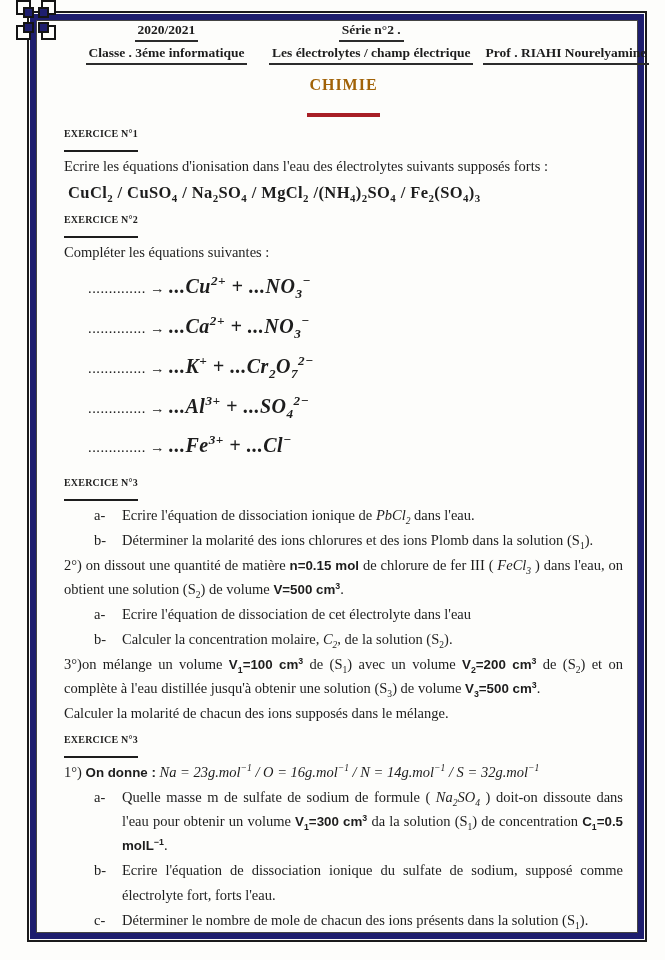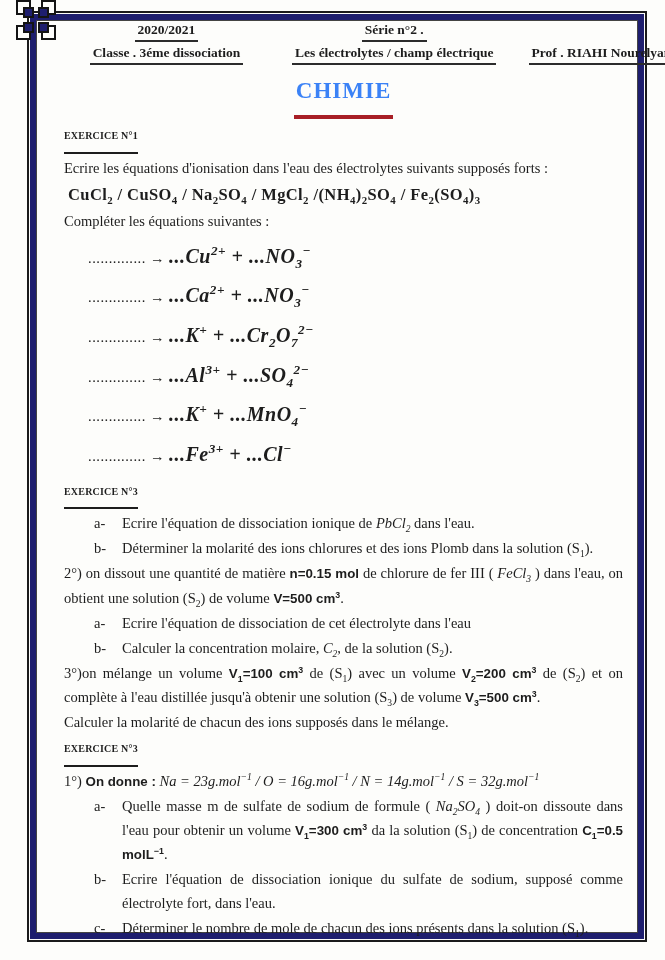--- a/index.html
+++ b/index.html
@@ -21,29 +21,29 @@
   .c-tl .sq1 { top:-20px; left:-20px; } .c-tl .sq2 { top:-13px; left:-13px; }
   .c-tr .sq1 { top:-20px; right:-20px; } .c-tr .sq2 { top:-13px; right:-13px; }
   .c-bl .sq1 { bottom:-20px; left:-20px; } .c-bl .sq2 { bottom:-13px; left:-13px; }
   .c-br .sq1 { bottom:-20px; right:-20px; } .c-br .sq2 { bottom:-13px; right:-13px; }
 
   
   .content {
     position:absolute; left:64px; right:42px; top:22px; bottom:28px;
     font-size:14.5px; line-height:1.66;
   }
-  .doc-header { display:grid; grid-template-columns:205px 1fr 185px; align-items:end;gap:23px; }
+  .doc-header { display:grid; grid-template-columns:205px 1fr 185px; align-items:end; }
   .hcol { display:flex; flex-direction:column; align-items:center; gap:3px; }
   .hline { font-weight:700; font-size:13.5px; line-height:1.25; white-space:nowrap; }
   .u { border-bottom:2px solid #2c2c2c; padding:0 3px 1px; }
 
   .title-wrap { text-align:center; margin:7px 0 3px; }
   .subject-title {
-    display:inline-block; color:#3b82f6; font-weight:700; font-size:23px;
-    letter-spacing:1px; border-bottom:4.5px solid #a81f26; padding:0 2px 5px;
+    display:inline-block; color:#a16207; font-weight:700; font-size:16px;
+    letter-spacing:1px; border-bottom:4.5px solid #a81f26; padding:0 2px 15px;
   }
 
   .ex-heading {
     display:inline-block; font-weight:700; font-size:10px;
     border-bottom:2px solid #1d1d1d; padding-bottom:7px;
     margin:3px 0 1px; letter-spacing:.2px;
   }
   .para { text-align:justify; margin:1px 0; }
   .math, i.math { font-style:italic; font-family:"Liberation Serif", serif; }
   b { font-family:"Liberation Sans", sans-serif; font-size:.92em; }
@@ -83,21 +83,21 @@
         <span class="sq1"></span>
         <span class="sq2"></span>
       </span>
   </div>
 
   <div class="content">
 
     <div class="doc-header">
       <div class="hcol">
         <span class="hline u">2020/2021</span>
-        <span class="hline u">Classe . 3éme dissociation</span>
+        <span class="hline u">Classe . 3éme informatique</span>
       </div>
       <div class="hcol">
         <span class="hline u">Série n°2 .</span>
         <span class="hline u">Les électrolytes / champ électrique</span>
       </div>
       <div class="hcol">
         <span class="hline u">Prof . RIAHI Nourelyamine</span>
       </div>
     </div>
 
@@ -105,27 +105,27 @@
       <span class="subject-title">CHIMIE</span>
     </div>
 
     <div>
       <span class="ex-heading">EXERCICE N°1</span>
       <div class="para">Ecrire les équations d'ionisation dans l'eau des électrolytes suivants supposés forts :</div>
       <div class="formula-line">CuCl<sub>2</sub> / CuSO<sub>4</sub> / Na<sub>2</sub>SO<sub>4</sub> / MgCl<sub>2</sub> /(NH<sub>4</sub>)<sub>2</sub>SO<sub>4</sub> / Fe<sub>2</sub>(SO<sub>4</sub>)<sub>3</sub></div>
     </div>
 
     <div>
+      <span class="ex-heading">EXERCICE N°2</span>
       <div class="para">Compléter les équations suivantes :</div>
       <div class="eq-list">
         <div class="eq">.............. → <i class="math">...Cu<sup>2+</sup> + ...NO<sub>3</sub><sup>−</sup></i></div>
         <div class="eq">.............. → <i class="math">...Ca<sup>2+</sup> + ...NO<sub>3</sub><sup>−</sup></i></div>
         <div class="eq">.............. → <i class="math">...K<sup>+</sup> + ...Cr<sub>2</sub>O<sub>7</sub><sup>2−</sup></i></div>
         <div class="eq">.............. → <i class="math">...Al<sup>3+</sup> + ...SO<sub>4</sub><sup>2−</sup></i></div>
-        <div class="eq">.............. → <i class="math">...K<sup>+</sup> + ...MnO<sub>4</sub><sup>−</sup></i></div>
         <div class="eq">.............. → <i class="math">...Fe<sup>3+</sup> + ...Cl<sup>−</sup></i></div>
       </div>
     </div>
 
     <div>
       <span class="ex-heading">EXERCICE N°3</span>
       <div class="item">
         <span class="marker">a-</span>
         <span class="text">Ecrire l'équation de dissociation ionique de <i class="math">PbCl<sub>2</sub></i> dans l'eau.</span>
       </div>
@@ -148,21 +148,21 @@
 
     <div>
       <span class="ex-heading">EXERCICE N°3</span>
       <div class="para">1°) <b>On donne :</b> <i class="math">Na = 23g.mol<sup>−1</sup> / O = 16g.mol<sup>−1</sup> / N = 14g.mol<sup>−1</sup> / S = 32g.mol<sup>−1</sup></i></div>
       <div class="item">
         <span class="marker">a-</span>
         <span class="text">Quelle masse m de sulfate de sodium de formule ( <i class="math">Na<sub>2</sub>SO<sub>4</sub></i> ) doit-on dissoute dans l'eau pour obtenir un volume <b>V<sub>1</sub>=300 cm<sup>3</sup></b> da la solution (S<sub>1</sub>) de concentration <b>C<sub>1</sub>=0.5 molL<sup>−1</sup></b>.</span>
       </div>
       <div class="item">
         <span class="marker">b-</span>
-        <span class="text">Ecrire l'équation de dissociation ionique du sulfate de sodium, supposé comme électrolyte fort, dans l'eau.</span>
+        <span class="text">Ecrire l'équation de dissociation ionique du sulfate de sodium, supposé comme électrolyte fort, forts l'eau.</span>
       </div>
       <div class="item">
         <span class="marker">c-</span>
         <span class="text">Déterminer le nombre de mole de chacun des ions présents dans la solution (S<sub>1</sub>).</span>
       </div>
       
       
       
     </div>
 

